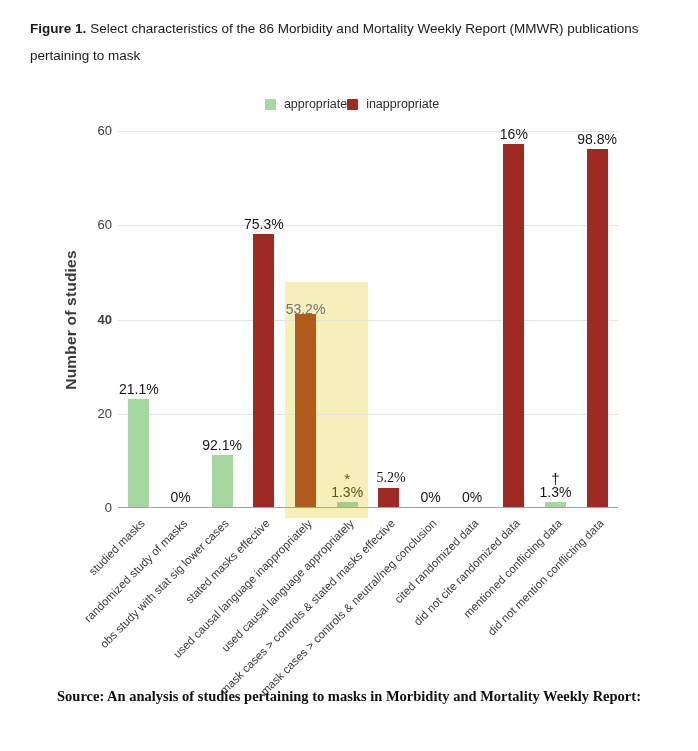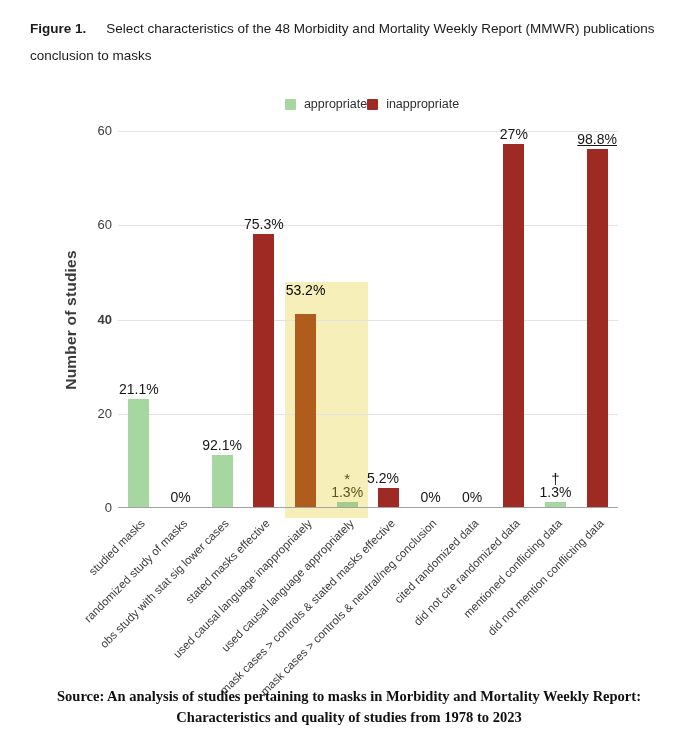--- a/index.html
+++ b/index.html
@@ -4,23 +4,23 @@
 <style>
   html,body{margin:0;padding:0;background:#fff;}
   .page{
     position:relative;width:698px;height:751px;background:#ffffff;
     font-family:"Liberation Sans",sans-serif;overflow:hidden;
   }
   .fig-title{
     position:absolute;left:30px;top:15px;width:660px;
     font-size:13.5px;line-height:27px;color:#1b1b1b;
   }
-  .fig-title b{margin-right:20px;}
+  .fig-title b{margin-right:4px;}
   .legend{
-    position:absolute;left:122px;top:97px;width:500px;
+    position:absolute;left:102px;top:97px;width:500px;
     display:flex;justify-content:center;align-items:center;
   }
   .legend-item{display:flex;align-items:center;gap:8px;font-size:12.5px;color:#2e2e2e;}
   .legend-swatch{width:11px;height:11px;display:inline-block;border-radius:1px;}
   .y-title{
     position:absolute;left:71px;top:320px;
     transform:translate(-50%,-50%) rotate(-90deg);
     font-weight:bold;font-size:15.5px;color:#3a3a3a;white-space:nowrap;letter-spacing:.2px;
   }
   .plot{position:absolute;left:118px;top:131px;width:500px;height:377px;}
@@ -46,22 +46,22 @@
     font-family:"Liberation Serif",serif;font-weight:bold;font-size:14.5px;
     line-height:21px;color:#101010;
   }
 </style>
 </head>
 <body>
 
 <div class="page">
 
   <div class="fig-title">
-    <div><b>Figure 1.</b><span>Select characteristics of the 48 Morbidity and Mortality Weekly Report (MMWR) publications</span></div>
-    <div>conclusion to masks</div>
+    <div><b>Figure 1.</b><span>Select characteristics of the 86 Morbidity and Mortality Weekly Report (MMWR) publications</span></div>
+    <div>pertaining to mask</div>
   </div>
 
   <div class="legend" id="legend">
       <div class="legend-item">
         <div class="legend-swatch" style="background: rgb(167, 215, 160);"></div>
         <div class="">appropriate</div>
       </div>
       <div class="legend-item">
         <div class="legend-swatch" style="background: rgb(158, 42, 35);"></div>
         <div class="">inappropriate</div>
@@ -83,48 +83,47 @@
       <div class="gridline" style="top: 0px;"></div>
       <div class="ytick" style="right: 506px; top: -8px;">60</div>
       <div class="bar" style="left: 10.3333px; width: 21px; bottom: 1px; height: 108.387px; background: rgb(167, 215, 160);"></div>
       <div class="bar-label" style="left: -24.1667px; bottom: 111.387px;"><span>21.1%</span></div>
       <div class="bar-label" style="left: 17.5px; bottom: 3px;"><span>0%</span></div>
       <div class="bar" style="left: 93.6667px; width: 21px; bottom: 1px; height: 51.8375px; background: rgb(167, 215, 160);"></div>
       <div class="bar-label" style="left: 59.1667px; bottom: 54.8375px;"><span>92.1%</span></div>
       <div class="bar" style="left: 135.333px; width: 21px; bottom: 1px; height: 273.325px; background: rgb(158, 42, 35);"></div>
       <div class="bar-label" style="left: 100.833px; bottom: 276.325px;"><span>75.3%</span></div>
       <div class="bar" style="left: 177px; width: 21px; bottom: 1px; height: 193.212px; background: rgb(176, 92, 28);"></div>
-      <div class="bar-label" style="left: 142.5px; bottom: 210px; color: #000000; text-align: center;"><span>53.2%</span></div>
+      <div class="bar-label" style="left: 142.5px; bottom: 191px; color: #737373; text-align: center;"><span>53.2%</span></div>
       <div class="bar" style="left: 218.667px; width: 21px; bottom: 1px; height: 4.7125px; background: rgb(163, 204, 141);"></div>
       <div class="bar-label" style="left: 184.167px; bottom: 7.7125px; color: rgb(92, 86, 22);"><div class="marker">*</div><span>1.3%</span></div>
       <div class="bar" style="left: 260.333px; width: 21px; bottom: 1px; height: 18.85px; background: rgb(158, 42, 35);"></div>
-      <div class="bar-label" style="left: 220px; bottom: 21.85px;"><span>5.2%</span></div>
+      <div class="bar-label" style="left: 228px; bottom: 21.85px; font-family: Liberation Serif, serif;"><span>5.2%</span></div>
       <div class="bar-label" style="left: 267.5px; bottom: 3px;"><span>0%</span></div>
       <div class="bar-label" style="left: 309.167px; bottom: 3px;"><span>0%</span></div>
       <div class="bar" style="left: 385.333px; width: 21px; bottom: 1px; height: 362.863px; background: rgb(158, 42, 35);"></div>
-      <div class="bar-label" style="left: 350.833px; bottom: 365.863px;"><span>27%</span></div>
+      <div class="bar-label" style="left: 350.833px; bottom: 365.863px;"><span>16%</span></div>
       <div class="bar" style="left: 427px; width: 21px; bottom: 1px; height: 4.7125px; background: rgb(167, 215, 160);"></div>
       <div class="bar-label" style="left: 392.5px; bottom: 7.7125px;"><div class="marker">†</div><span>1.3%</span></div>
       <div class="bar" style="left: 468.667px; width: 21px; bottom: 1px; height: 358.15px; background: rgb(158, 42, 35);"></div>
-      <div class="bar-label" style="left: 434.167px; bottom: 361.15px; text-decoration: underline;"><span>98.8%</span></div>
+      <div class="bar-label" style="left: 434.167px; bottom: 361.15px;"><span>98.8%</span></div>
     </div>
 
   <div class="xlabels" id="xlabels">
       <div class="xlabel" style="right: 479.167px;">studied masks</div>
       <div class="xlabel" style="right: 437.5px;">randomized study of masks</div>
       <div class="xlabel" style="right: 395.833px;">obs study with stat sig lower cases</div>
       <div class="xlabel" style="right: 354.167px;">stated masks effective</div>
       <div class="xlabel" style="right: 312.5px;">used causal language inappropriately</div>
       <div class="xlabel" style="right: 270.833px;">used causal language appropriately</div>
       <div class="xlabel" style="right: 229.167px;">mask cases &gt; controls &amp; stated masks effective</div>
       <div class="xlabel" style="right: 187.5px;">mask cases &gt; controls &amp; neutral/neg conclusion</div>
       <div class="xlabel" style="right: 145.833px;">cited randomized data</div>
       <div class="xlabel" style="right: 104.167px;">did not cite randomized data</div>
       <div class="xlabel" style="right: 62.5px;">mentioned conflicting data</div>
       <div class="xlabel" style="right: 20.8333px;">did not mention conflicting data</div>
     </div>
 
   <div class="source">
     <div>Source: An analysis of studies pertaining to masks in Morbidity and Mortality Weekly Report:</div>
-    <div>Characteristics and quality of studies from 1978 to 2023</div>
   </div>
 
 </div>
 
 </body></html>

